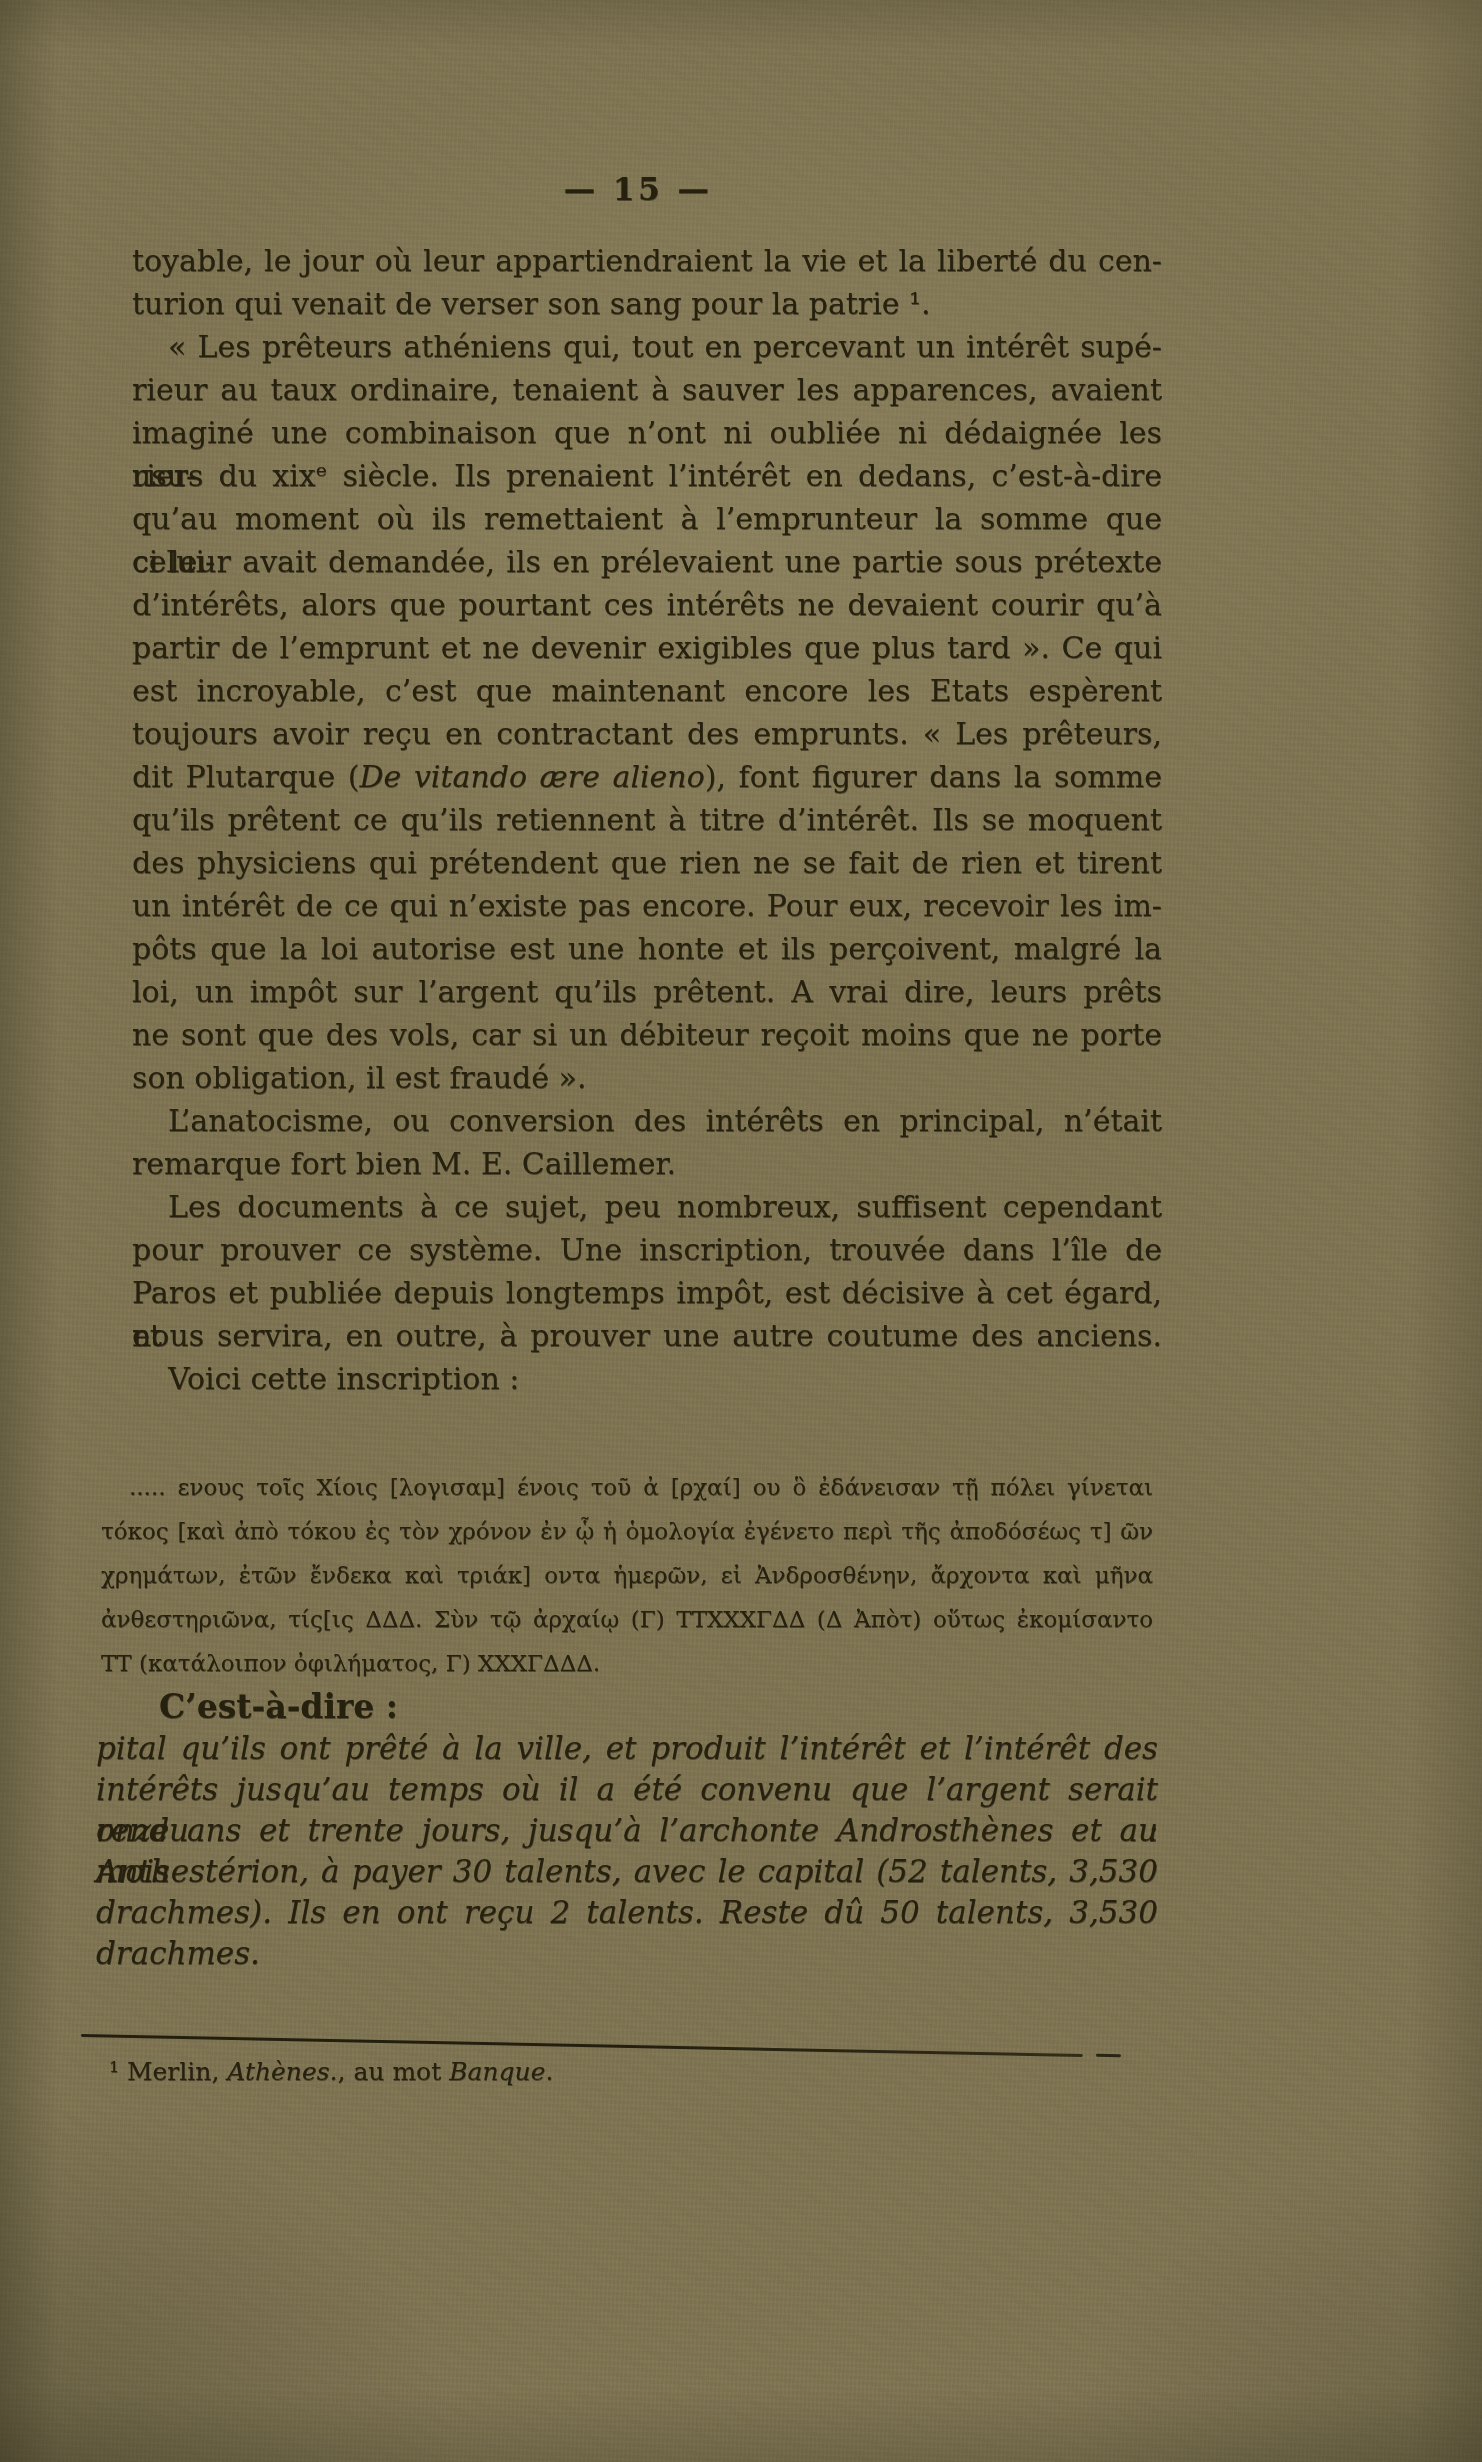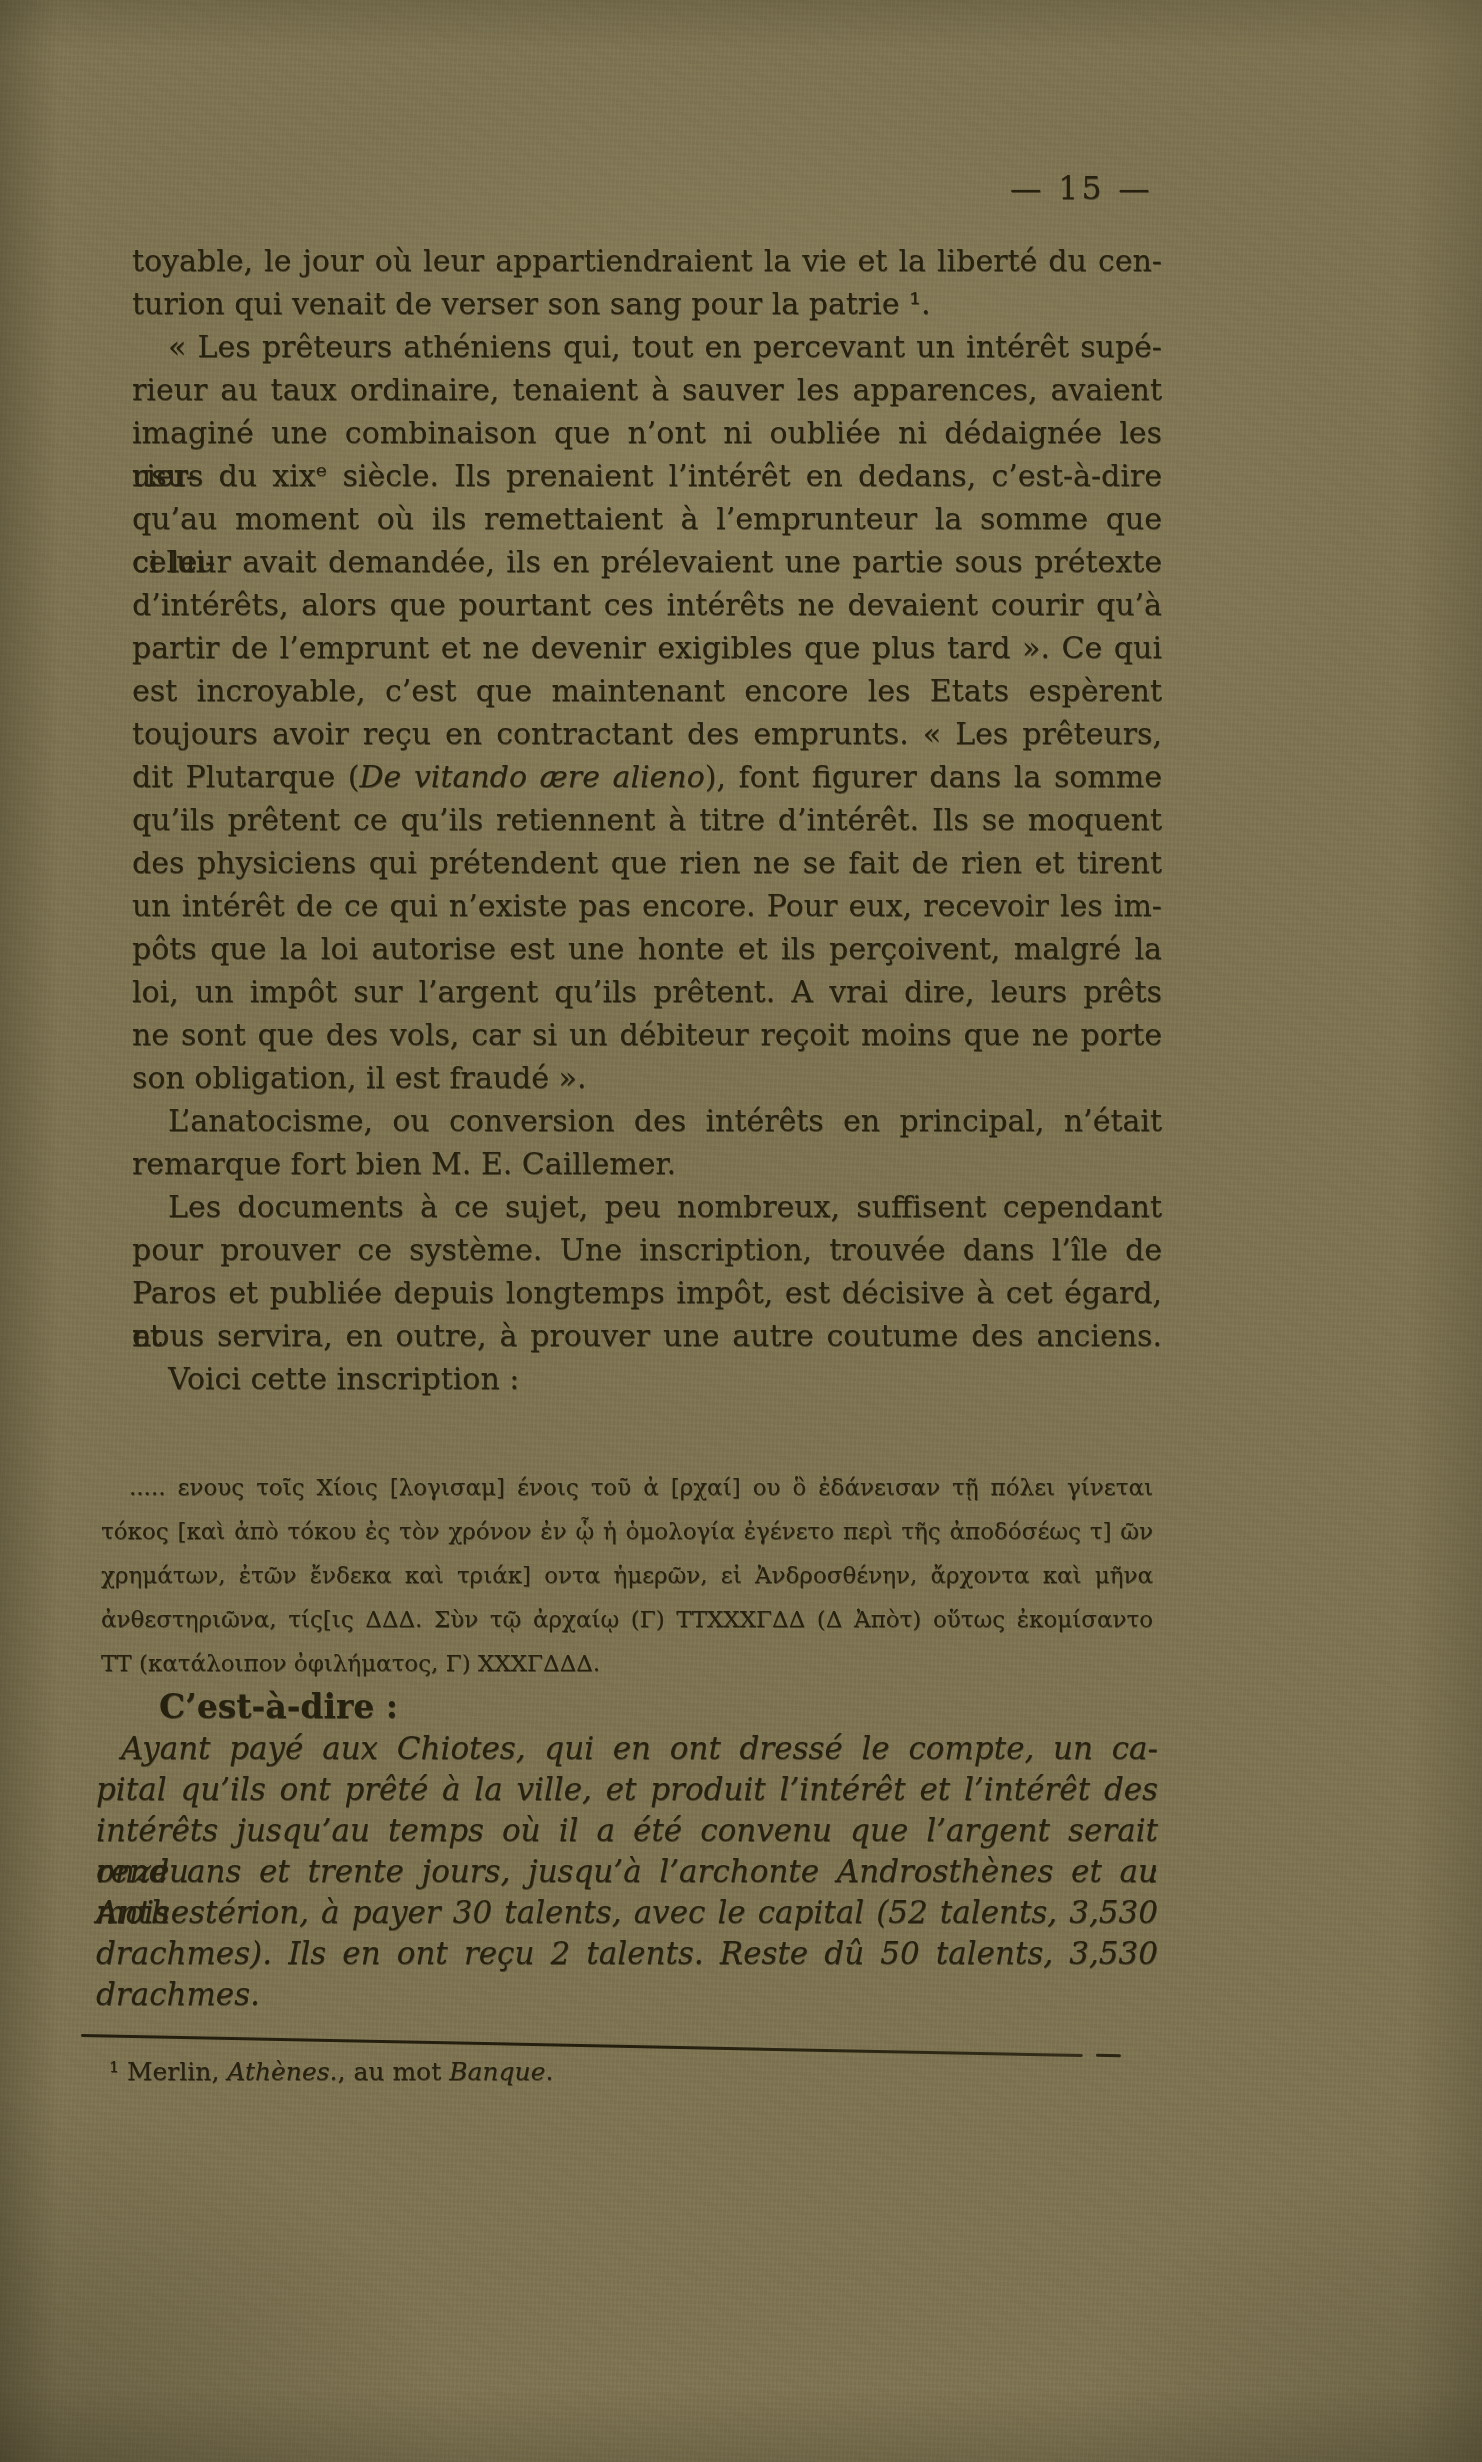--- a/index.html
+++ b/index.html
@@ -16,21 +16,21 @@
       linear-gradient(180deg, rgba(48,44,26,0.18) 0px, rgba(48,44,26,0) 50px, rgba(48,44,26,0) 2389px, rgba(48,44,26,0.20) 2462px),
       repeating-linear-gradient(93deg, rgba(255,250,230,0.02) 0 1.7px, rgba(20,16,6,0.02) 1.7px 4.1px),
       repeating-linear-gradient(2deg, rgba(255,250,230,0.015) 0 2.5px, rgba(20,16,6,0.015) 2.5px 5.8px),
       #7e7452;
     font-family:"DejaVu Serif","Liberation Serif",serif;
     color:#26200f;
   }
   .ink{ text-shadow:0.4px 0.6px 0.6px rgba(36,28,12,0.55); }
   .pageno{
     position:absolute; top:170px; left:123px; width:1030px;
-    text-align:right; font-size:31.5px; font-weight:400;
+    text-align:center; font-size:31.5px; font-weight:700;
     letter-spacing:3.3px;
   }
   .bodyblock{ position:absolute; top:239px; left:108px; width:1030px;margin-left:24px; }
   .bodyblock .ln{ height:43px; line-height:43px; font-size:30px; white-space:nowrap; }
   .bodyblock .ln.j{ white-space:normal; text-align:justify; text-align-last:justify; }
   .ind{ text-indent:36px; }
   .greekblock{ position:absolute; top:1465px; left:101px; width:1052px; }
   .greekblock .ln{ height:44px; line-height:44px; font-size:23px; white-space:nowrap; }
   .greekblock .ln.j{ white-space:normal; text-align:justify; text-align-last:justify; }
   .greekblock .ind{ text-indent:28px; }
@@ -96,21 +96,20 @@
     <div class="ln j ind">..... ενους τοῖς Χίοις [λογισαμ] ένοις τοῦ ἀ [ρχαί] ου ὃ ἐδάνεισαν τῇ πόλει γίνεται</div>
     <div class="ln j">τόκος [καὶ ἀπὸ τόκου ἐς τὸν χρόνον ἐν ᾧ ἡ ὁμολογία ἐγένετο περὶ τῆς ἀποδόσέως τ] ῶν</div>
     <div class="ln j">χρημάτων, ἐτῶν ἔνδεκα καὶ τριάκ] οντα ἡμερῶν, εἰ Ἀνδροσθένην, ἄρχοντα καὶ μῆνα</div>
     <div class="ln j">ἀνθεστηριῶνα, τίς[ις ΔΔΔ. Σὺν τῷ ἀρχαίῳ (Γ) ΤΤΧΧΧΓΔΔ (Δ Ἀπὸτ) οὕτως ἐκομίσαντο</div>
     <div class="ln">ΤΤ (κατάλοιπον ὀφιλήματος, Γ) ΧΧΧΓΔΔΔ.</div>
   </div>
 
   <div class="cad ink ind">C’est-à-dire :</div>
 
   <div class="transblock ink">
-    <div class="ln j ind">Ayant payé aux Chiotes, qui en ont dressé le compte, un ca-</div>
     <div class="ln j">pital qu’ils ont prêté à la ville, et produit l’intérêt et l’intérêt des</div>
     <div class="ln j">intérêts jusqu’au temps où il a été convenu que l’argent serait rendu :</div>
     <div class="ln j">onze ans et trente jours, jusqu’à l’archonte Androsthènes et au mois</div>
     <div class="ln j">Anthestérion, à payer 30 talents, avec le capital (52 talents, 3,530</div>
     <div class="ln j">drachmes). Ils en ont reçu 2 talents. Reste dû 50 talents, 3,530</div>
     <div class="ln">drachmes.</div>
   </div>
 
   <div class="rule"></div>
   <div class="rule-dash"></div>

